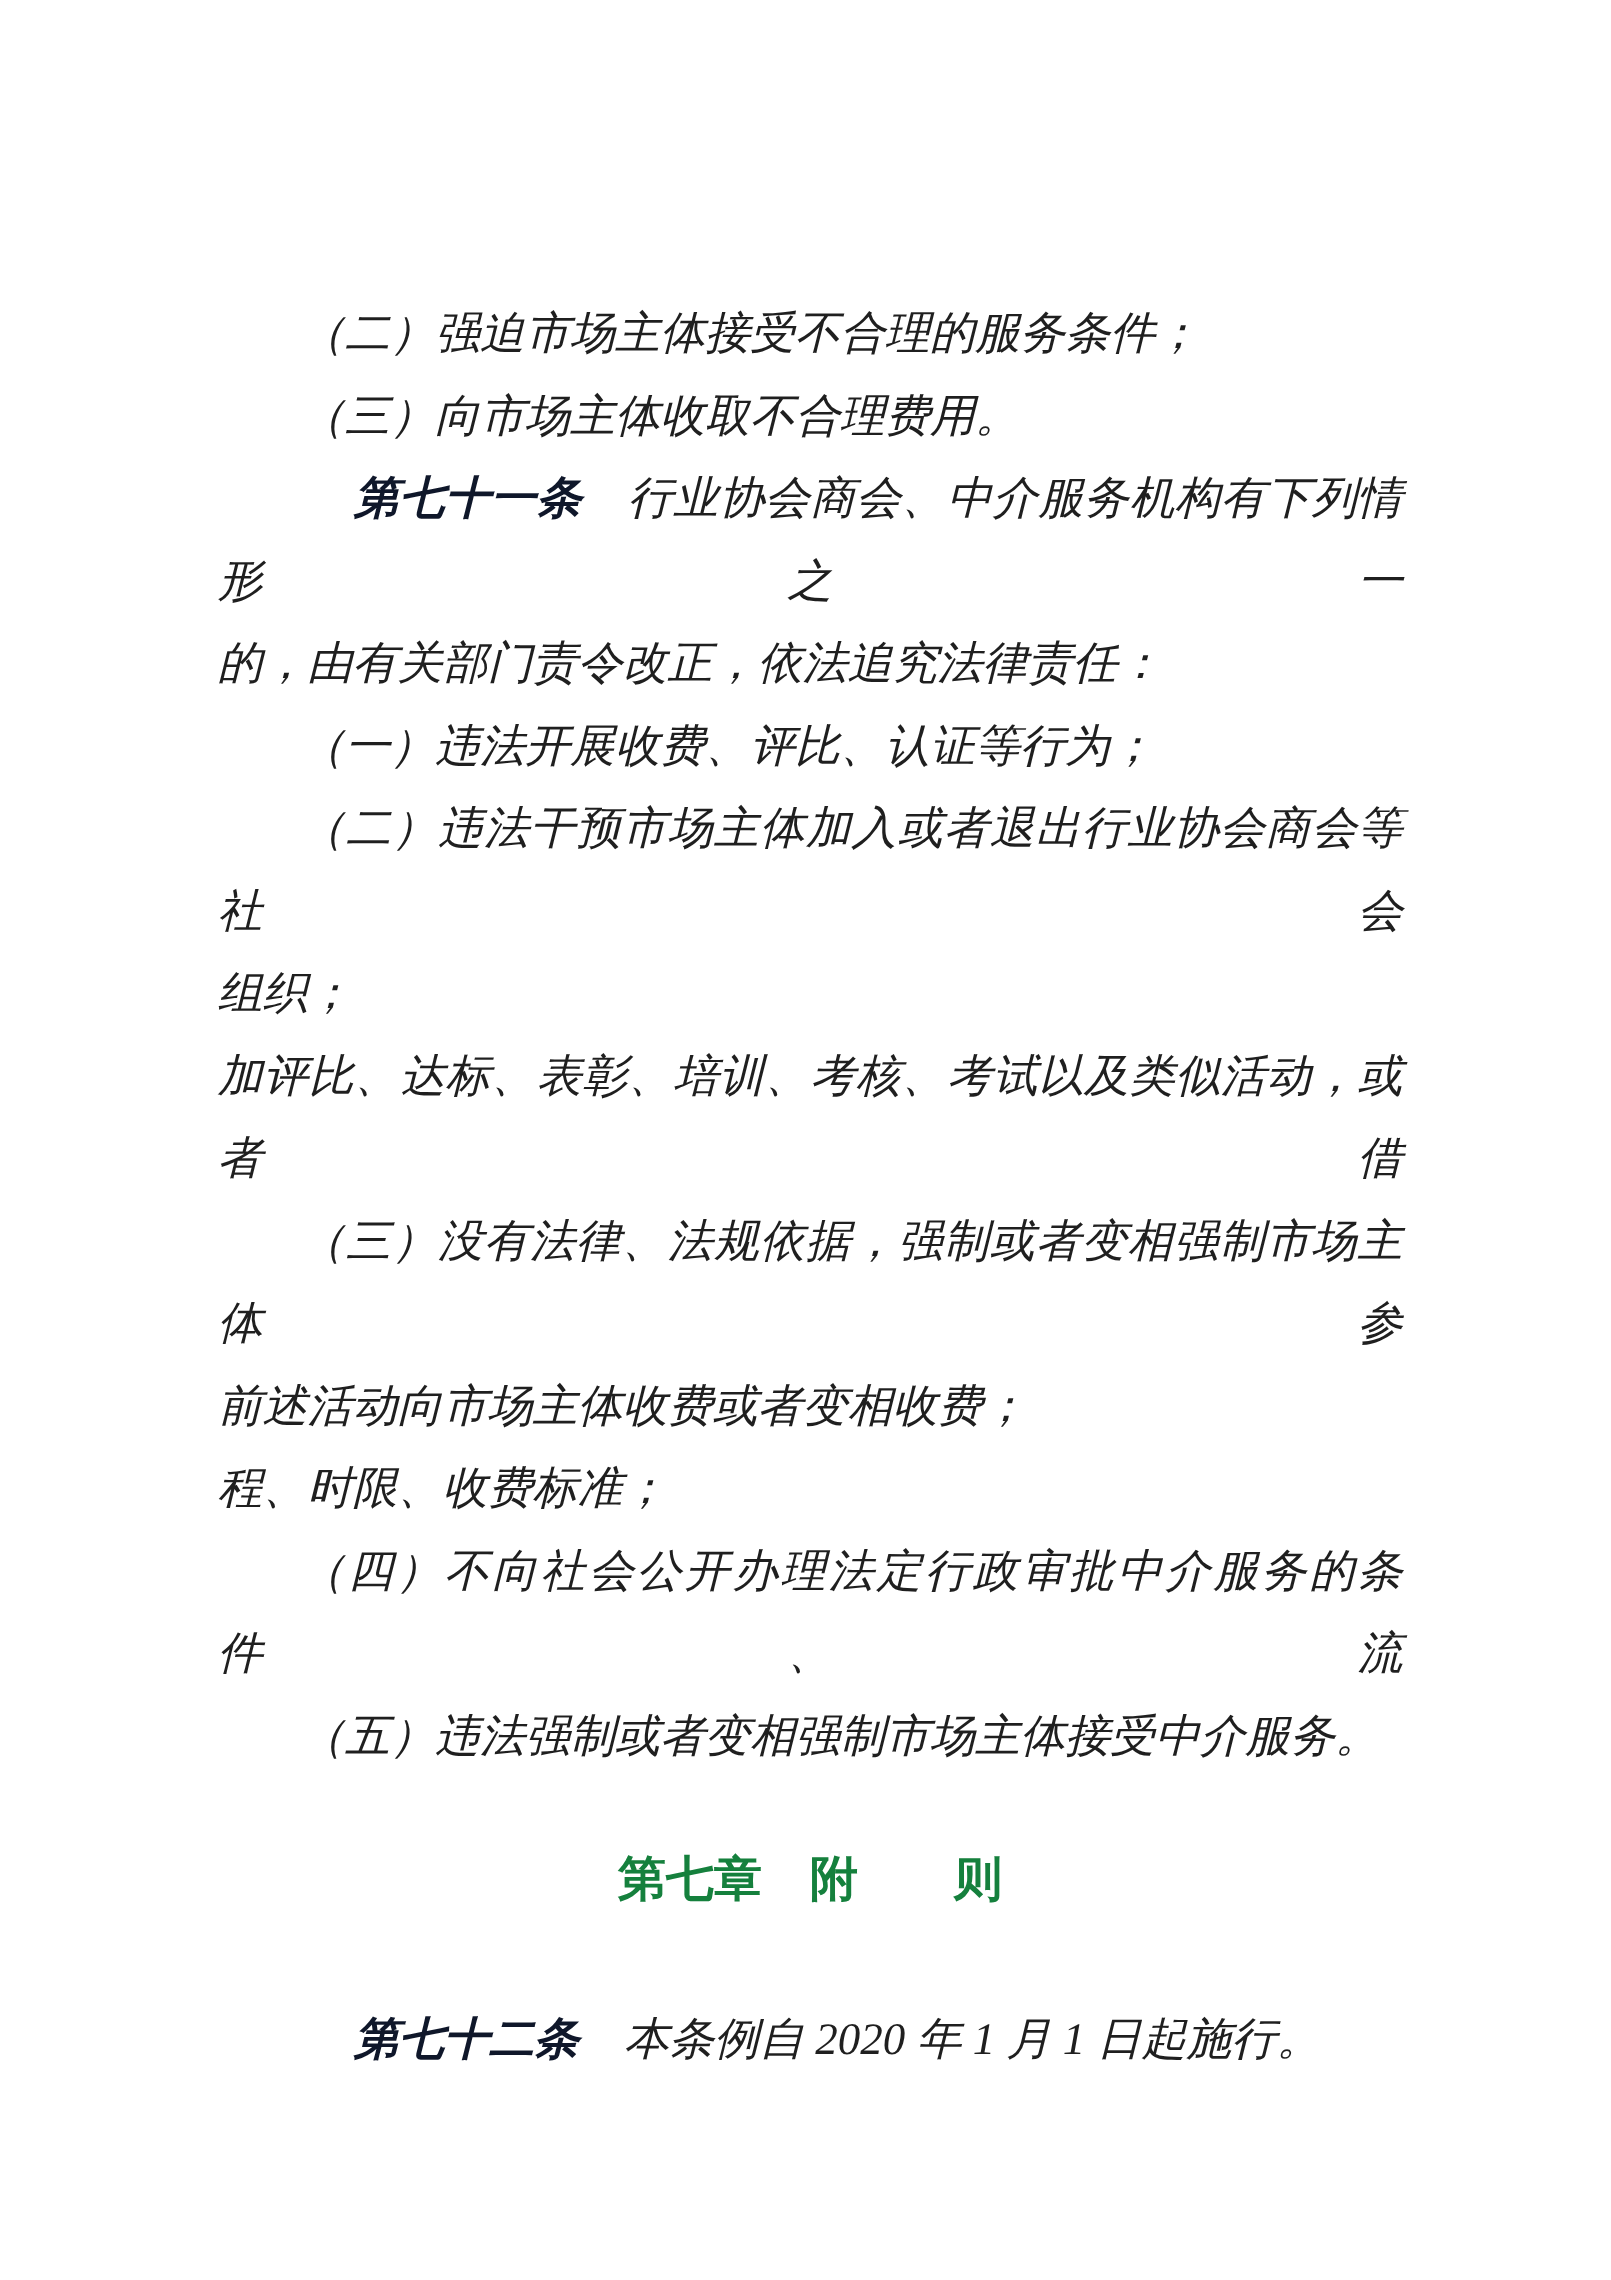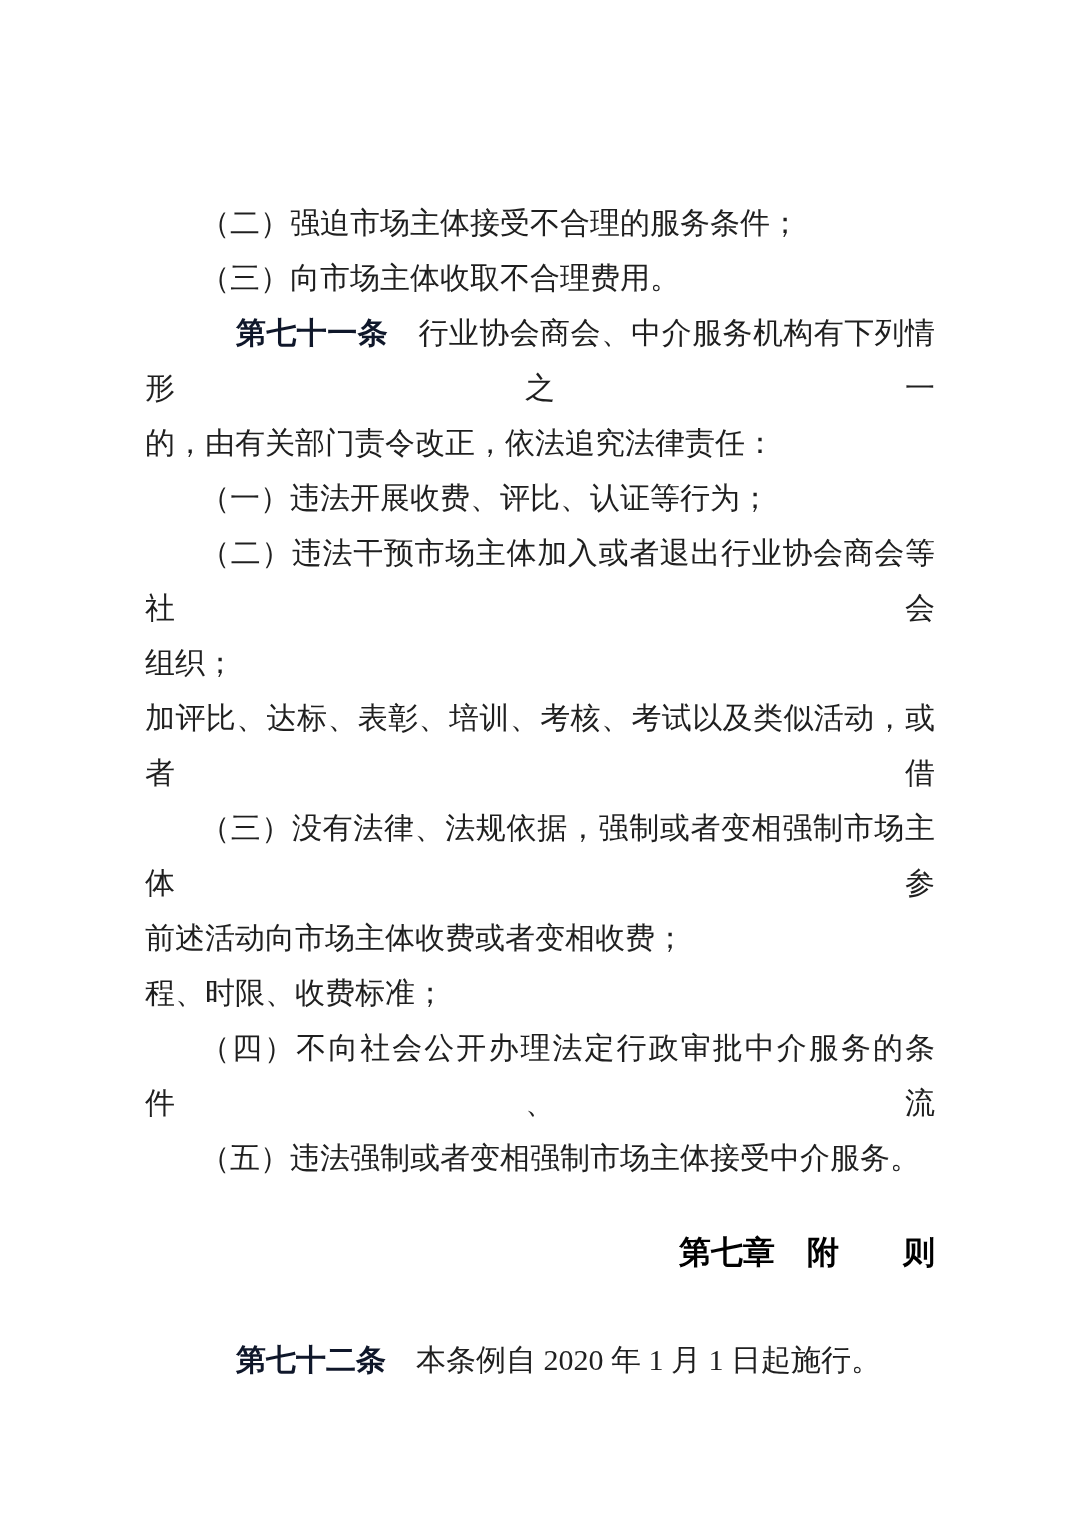--- a/index.html
+++ b/index.html
@@ -15,37 +15,37 @@
   }
   .content {
     position: absolute;
     left: 145px;
     top: 195px;
     width: 790px;
     font-size: 30px;
     line-height: 55px;
     text-align: left;
   }
-  .line { white-space: nowrap; }
+  .line { white-space: nowrap; font-style: italic; }
   .ind { text-indent: 55px; }
   .fill { text-align: justify; text-align-last: justify; white-space: normal; }
   .lead {
     font-family: "Liberation Sans", "DejaVu Sans", sans-serif;
     font-weight: 700;
     color: #0f172a;
     margin-left: 36px;
   }
   .chapter {
     margin-top: 40px;
     line-height: 55px;
-    text-align: right;
+    text-align: center;
     font-size: 32px;
     font-family: "Liberation Sans", "DejaVu Sans", sans-serif;
     font-weight: 700;
-    color: #000000;
+    color: #15803d;
     text-indent: 0;
   }
   .article72 { margin-top: 52px; }
   .footer {
     position: absolute;
     top: 1385px;
     left: 0;
     width: 100%;
     text-align: center;
     font-size: 29px;

